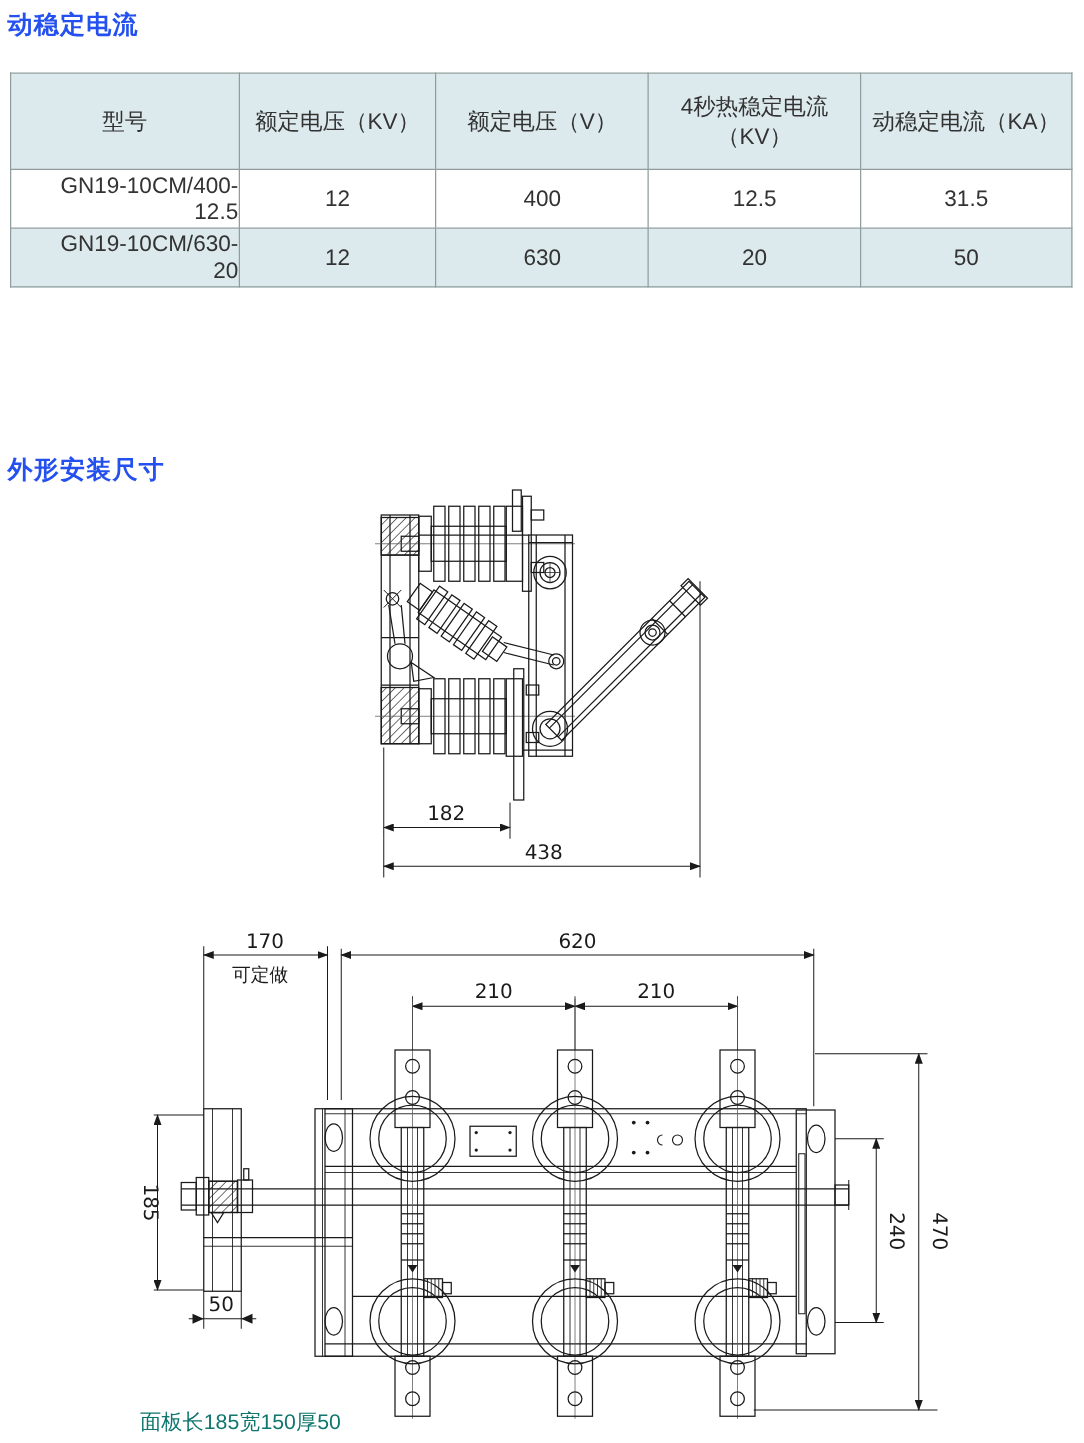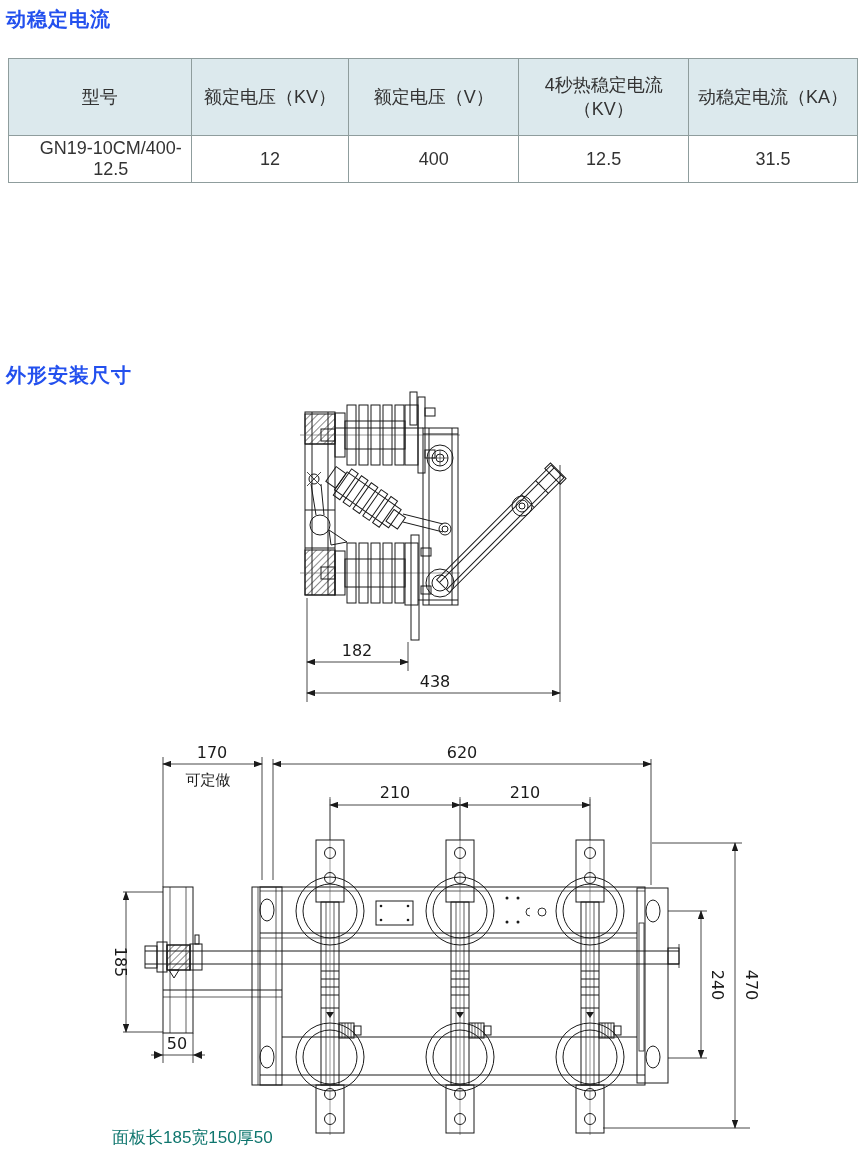--- a/index.html
+++ b/index.html
@@ -7,21 +7,21 @@
         font-family:"Liberation Sans", sans-serif;color:#333;overflow:hidden;}
   .sec-title{position:absolute;left:6px;font-size:20px;font-weight:bold;color:#2350ee;letter-spacing:1px;}
   #title-tech{top:6px;}
   #title-outline{top:362px;}
   table.params{position:absolute;left:8px;top:58px;width:850px;border-collapse:collapse;
                table-layout:fixed;font-size:18px;color:#333;}
   table.params th,table.params td{border:1px solid #8f9d9d;text-align:center;padding:0;}
   table.params thead th{height:76px;background:#dce9ed;font-weight:normal;}
   table.params tbody td{height:46px;background:#ffffff;}
   table.params tbody tr:nth-child(even) td{background:#dce9ed;}
-  table.params td.model{text-align:center;padding-left:22px;}
+  table.params td.model{text-align:right;padding-left:22px;}
   .drawing{position:absolute;}
   #caption{position:absolute;left:112px;top:1126px;font-size:17px;color:#0f766e;}
   svg line,svg rect,svg circle,svg ellipse,svg path,svg polyline{vector-effect:none;}
   svg text{font-family:"DejaVu Sans", sans-serif;font-size:16px;fill:#1a1a1a;}
   svg .cjk{font-size:15px;}
 </style>
 </head>
 <body>
 
 <div id="page">
@@ -45,20 +45,27 @@
         <th>动稳定电流（KA）</th>
       </tr>
     </thead>
     <tbody>
       <tr>
         <td class="model">GN19-10CM/400-12.5</td>
         <td>12</td>
         <td>400</td>
         <td>12.5</td>
         <td>31.5</td>
+      </tr>
+      <tr>
+        <td class="model">GN19-10CM/630-20</td>
+        <td>12</td>
+        <td>630</td>
+        <td>20</td>
+        <td>50</td>
       </tr>
     </tbody>
   </table>
 
   <div id="title-outline" class="sec-title">外形安装尺寸</div>
 
   <svg class="drawing" style="left:285px;top:390px" width="300" height="325" viewBox="0 0 300 325" fill="none" stroke="#1a1a1a" stroke-width="1">
     <defs>
       <marker id="ar" orient="auto-start-reverse" markerWidth="11" markerHeight="8" refX="10" refY="4">
         <path d="M0,0 L11,4 L0,8 z" fill="#1a1a1a" stroke="none"></path>

